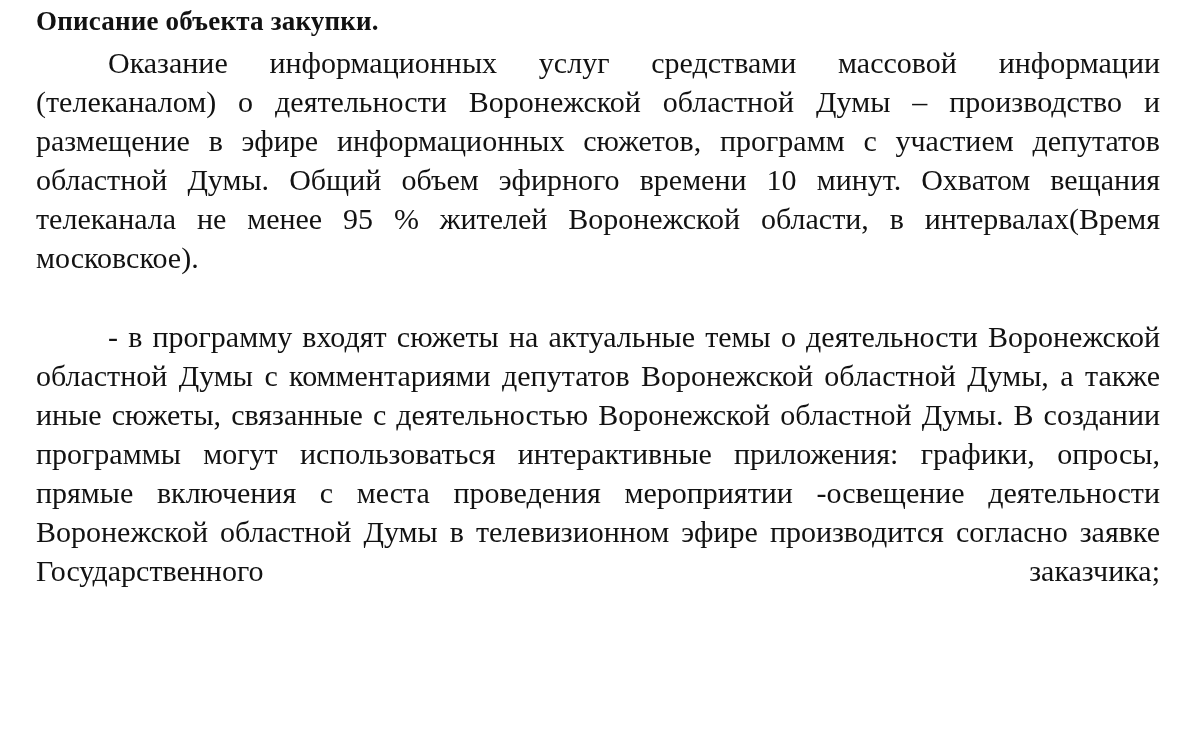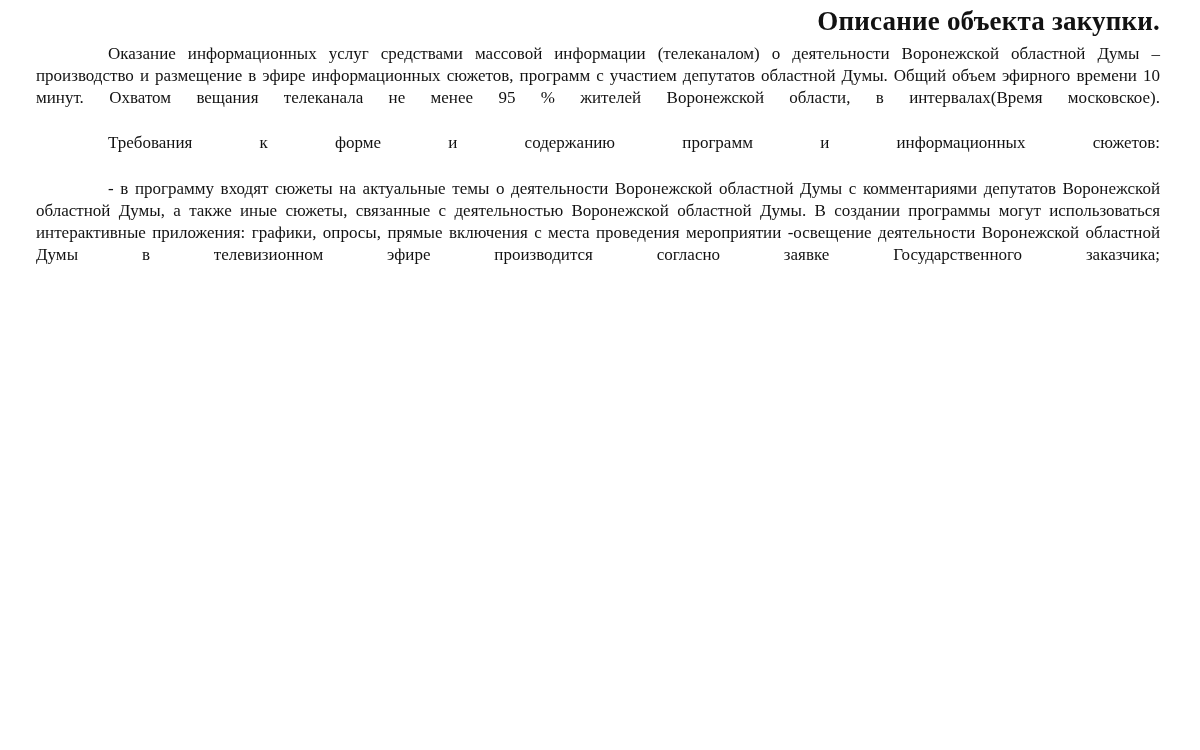--- a/index.html
+++ b/index.html
@@ -15,29 +15,29 @@
     color: #121212;
   }
   .page {
     width: 1200px;
     height: 750px;
     box-sizing: border-box;
     padding: 4px 40px 0 36px;
     position: relative;
   }
   .doc-title {
-    text-align: right;
+    text-align: left;
     font-weight: bold;
     font-size: 27px;
     line-height: 1.15;
     margin: 2px 0 6px 0;
     letter-spacing: 0.2px;
   }
   .para {
-    font-size: 17px;
+    font-size: 30px;
     line-height: 1.30;
     text-align: justify;
     text-justify: inter-word;
     margin: 0 0 1px 0;
     text-indent: 72px;
     hyphens: none;
   }
   .para.dash {
     text-indent: 72px;
   }
@@ -52,18 +52,17 @@
 <body>
 
 <div class="page">
 
   <h1 class="doc-title">Описание объекта закупки.</h1>
 
   <p class="para">Оказание информационных услуг  средствами массовой информации (телеканалом) о деятельности Воронежской областной Думы  –  производство и размещение в эфире информационных сюжетов, программ с участием депутатов областной Думы. Общий объем эфирного времени 10 минут. Охватом вещания телеканала не менее 95 % жителей Воронежской области, в интервалах(Время московское).</p>
 
 
 
-  <p class="para">Требования к форме и содержанию  программ и информационных сюжетов:</p>
 
 
   <p class="para dash">- в программу входят сюжеты на актуальные темы о деятельности Воронежской областной Думы с комментариями депутатов Воронежской областной Думы, а также иные сюжеты, связанные с деятельностью Воронежской областной Думы. В создании программы могут использоваться интерактивные приложения: графики, опросы, прямые включения с места проведения мероприятии -освещение деятельности Воронежской областной Думы в телевизионном эфире производится согласно заявке Государственного заказчика;</p>
 
 </div>
 
 </body></html>

